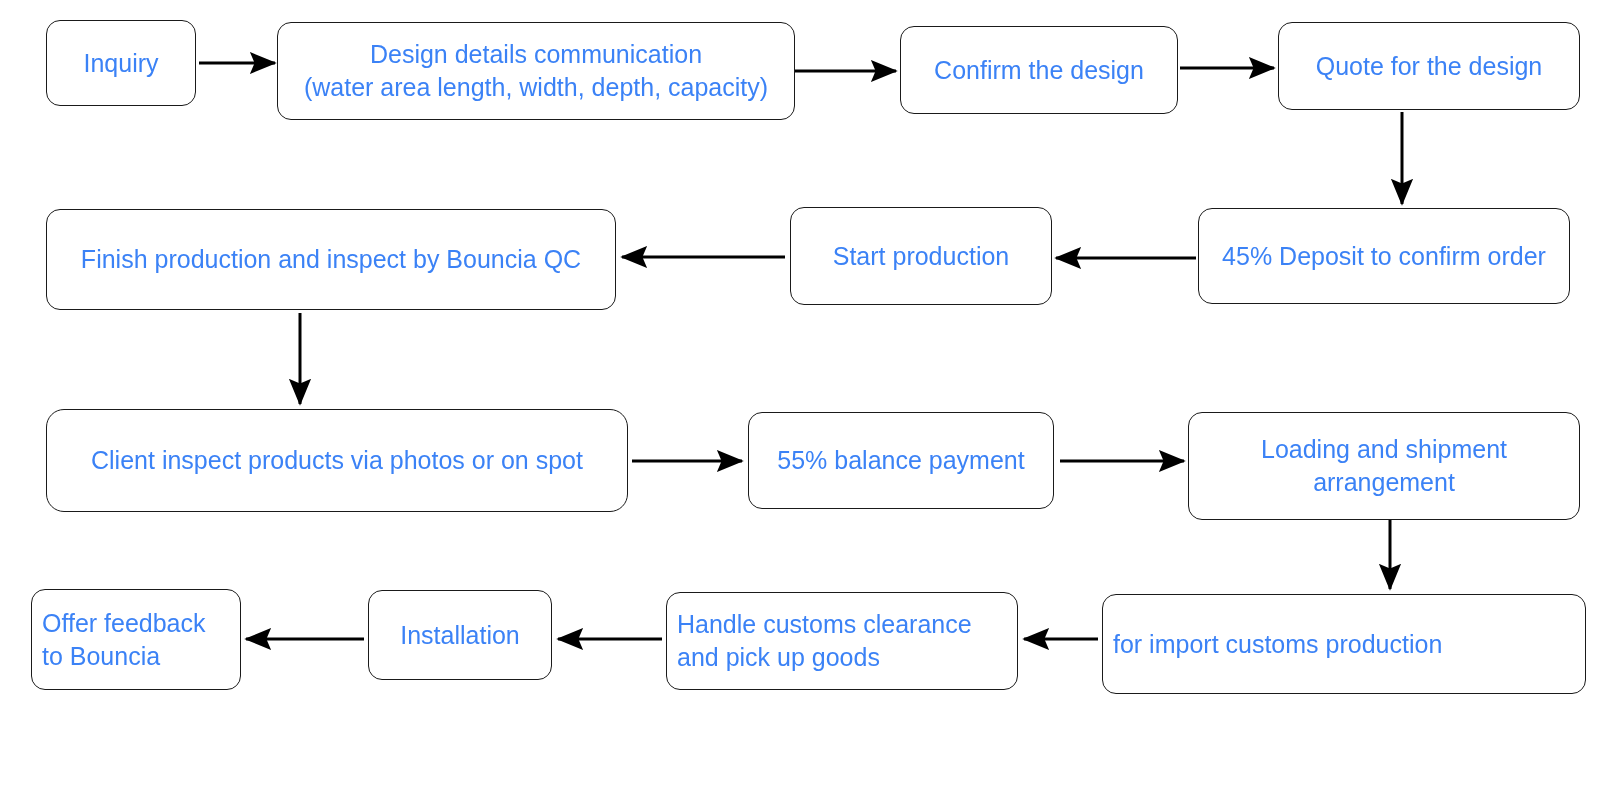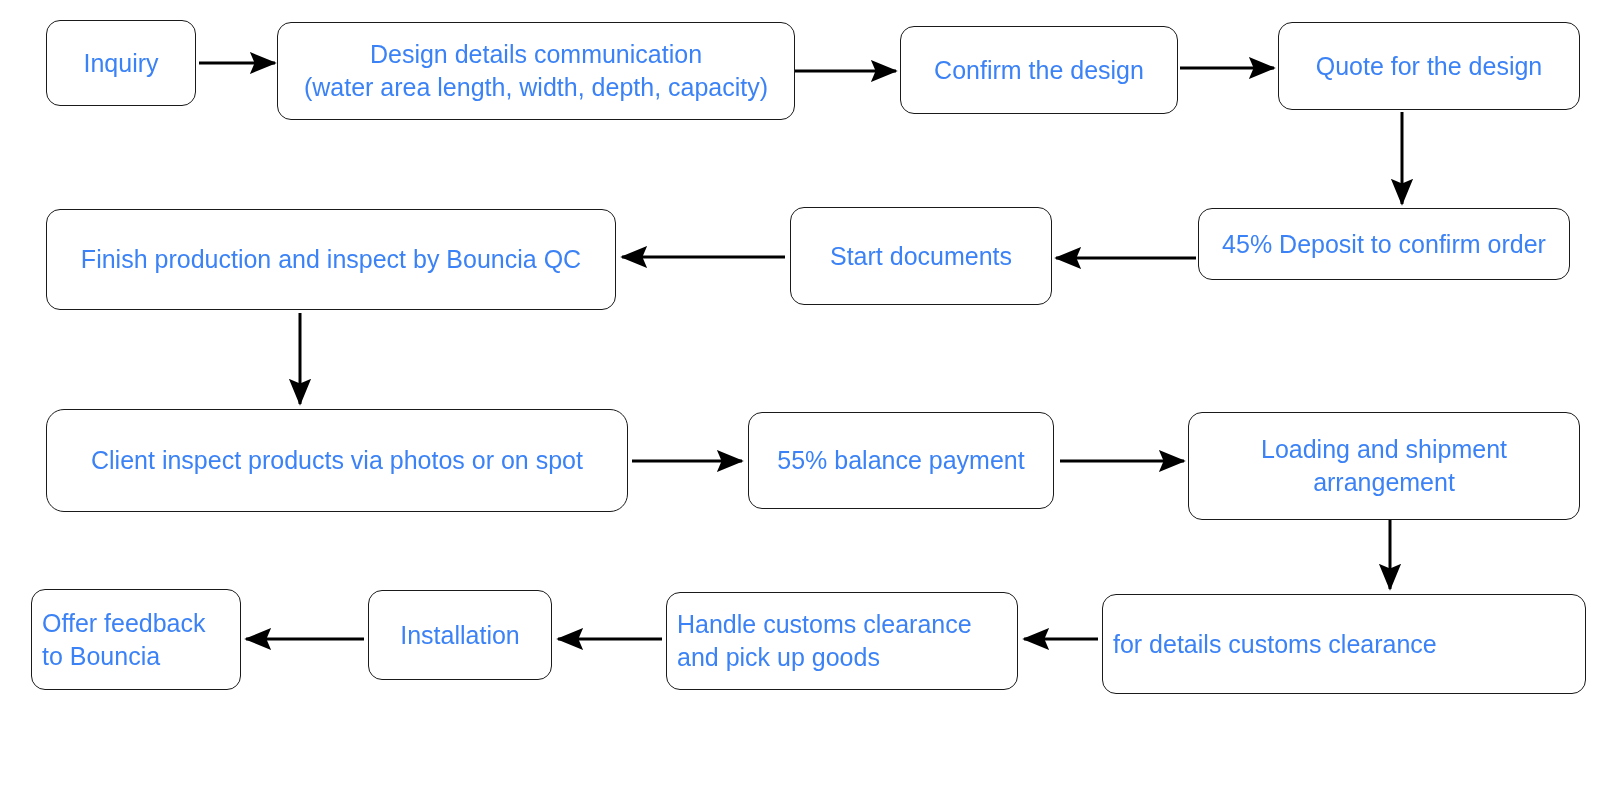--- a/index.html
+++ b/index.html
@@ -103,24 +103,24 @@
 
   <div class="node" style="left:1278px; top:22px; width:302px; height:88px;">
     <span class="line">Quote for the design</span>
   </div>
 
   <div class="node" style="left:46px; top:209px; width:570px; height:101px;">
     <span class="line">Finish production and inspect by Bouncia QC</span>
   </div>
 
   <div class="node" style="left:790px; top:207px; width:262px; height:98px;">
-    <span class="line">Start documents</span>
+    <span class="line">Start production</span>
   </div>
 
-  <div class="node" style="left:1198px; top:208px; width:372px; height:72px;">
+  <div class="node" style="left:1198px; top:208px; width:372px; height:96px;">
     <span class="line">45% Deposit to confirm order</span>
   </div>
 
   <div class="node" style="left:46px; top:409px; width:582px; height:103px;border-radius:18px;">
     <span class="line">Client inspect products via photos or on spot</span>
   </div>
 
   <div class="node" style="left:748px; top:412px; width:306px; height:97px;">
     <span class="line">55% balance payment</span>
   </div>
@@ -138,16 +138,16 @@
   <div class="node" style="left:368px; top:590px; width:184px; height:90px;">
     <span class="line">Installation</span>
   </div>
 
   <div class="node align-left" style="left:666px; top:592px; width:352px; height:98px;">
     <span class="line">Handle customs clearance</span>
     <span class="line">and pick up goods</span>
   </div>
 
   <div class="node align-left" style="left:1102px; top:594px; width:484px; height:100px;">
-    <span class="line">for details customs clearance</span>
+    <span class="line">for import customs production</span>
   </div>
 
 </div>
 
 </body></html>

